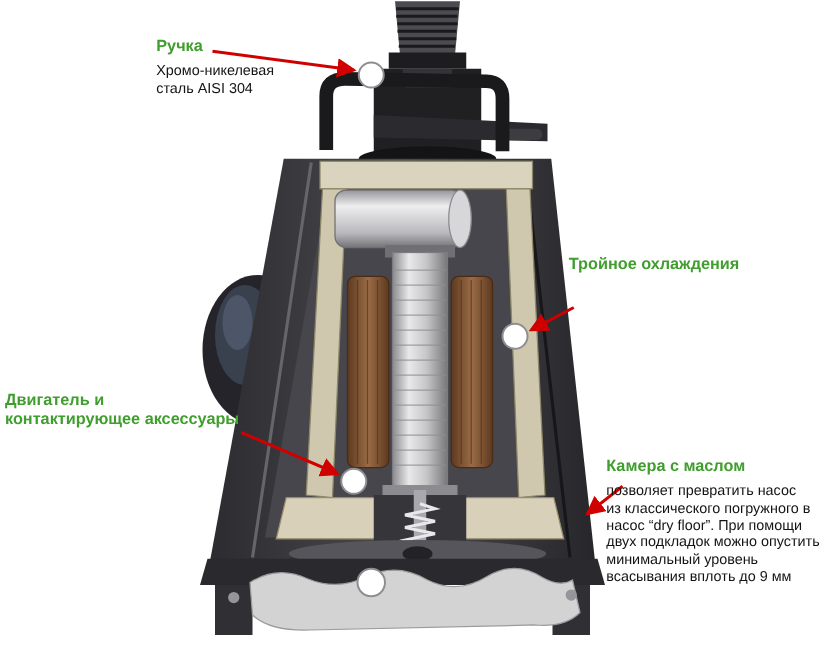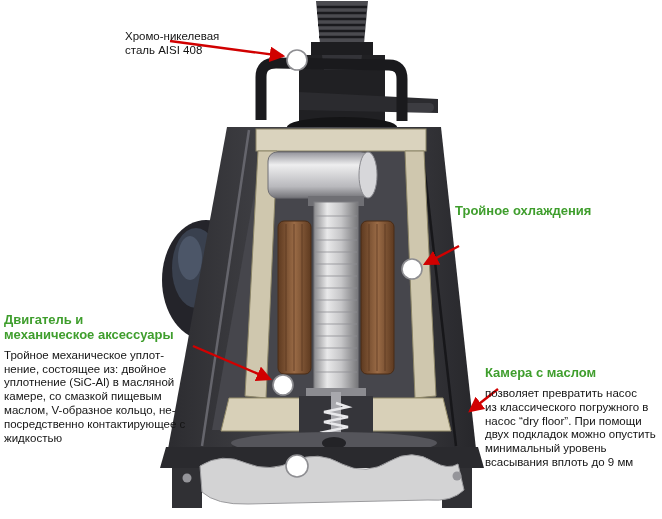--- a/index.html
+++ b/index.html
@@ -180,38 +180,32 @@
 
     <g fill="#ffffff" stroke="#8e8e92" stroke-width="1.6">
       <circle cx="297" cy="60" r="10"></circle>
       <circle cx="412" cy="269" r="10"></circle>
       <circle cx="283" cy="385" r="10"></circle>
       <circle cx="297" cy="466" r="11"></circle>
     </g>
   </svg>
 
   <div class="callout" style="left:125px; top:30px; width:130px;">
+    <h3 class="co-title">Ручка</h3>
     <p class="co-body">Хромо-никелевая
-сталь AISI 408</p>
+сталь AISI 304</p>
   </div>
 
   <div class="callout" style="left:455px; top:204px; width:202px;">
     <h3 class="co-title">Тройное охлаждения</h3>
   </div>
 
   <div class="callout" style="left:4px; top:313px; width:206px;">
     <h3 class="co-title">Двигатель и
-механическое аксессуары</h3>
-    <p class="co-body">Тройное механическое уплот-
-нение, состоящее из: двойное
-уплотнение (SiC-Al) в масляной
-камере, со смазкой пищевым
-маслом, V-образное кольцо, не-
-посредственно контактирующее с
-жидкостью</p>
+контактирующее аксессуары</h3>
   </div>
 
   <div class="callout" style="left:473px; top:366px; width:187px;margin-left:12px;">
     <h3 class="co-title">Камера с маслом</h3>
     <p class="co-body">позволяет превратить насос
 из классического погружного в
 насос “dry floor”. При помощи
 двух подкладок можно опустить
 минимальный уровень
 всасывания вплоть до 9 мм</p>

